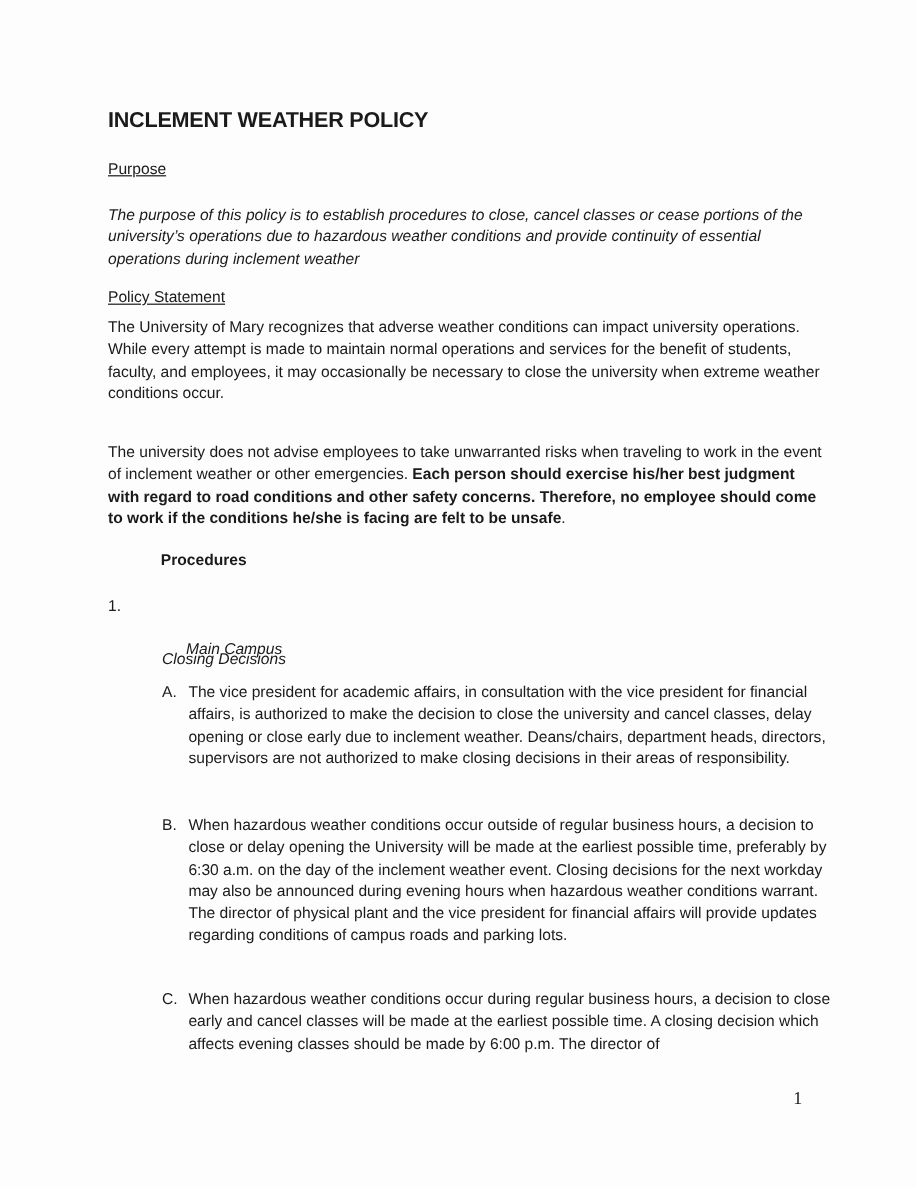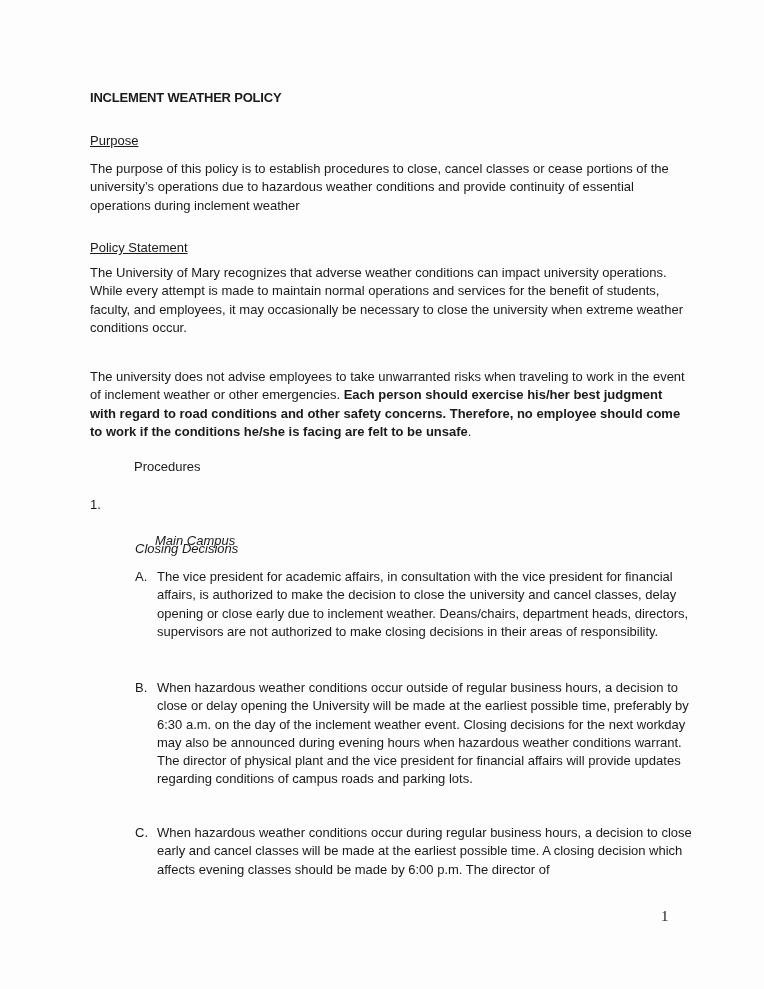--- a/index.html
+++ b/index.html
@@ -2,40 +2,40 @@
 <html><head>
 <meta charset="utf-8">
 <style>
   html, body { margin: 0; padding: 0; }
   body {
     width: 764px; height: 989px; background: #fdfdfd; position: relative; overflow: hidden;
     font-family: "Liberation Sans", "DejaVu Sans", sans-serif; color: #1a1a1a;
   }
   .page { position: absolute; left: 0; top: 0; width: 764px; height: 989px; }
   .abs { position: absolute; }
-  .title { left: 90px; top: 90px; font-size: 13px; font-weight: bold; letter-spacing: -0.2px; }
+  .title { left: 90px; top: 90px; font-size: 18px; font-weight: bold; letter-spacing: -0.2px; }
   .heading { left: 90px; font-size: 13px; font-weight: normal; text-decoration: underline; }
-  .heading-plain { left: 90px; font-size: 13px; font-weight: normal; padding-left: 44px; }
+  .heading-plain { left: 90px; font-size: 13px; font-weight: bold; padding-left: 44px; }
   .para { left: 90px; width: 600px; font-size: 13px; line-height: 18.3px; }
   .para b { font-weight: bold; }
   .num { left: 90px; font-size: 13px; }
   .ital { left: 135px; font-size: 13px; font-style: italic; }
   .item { left: 135px; width: 560px; font-size: 13px; line-height: 18.3px; }
   .item .letter { position: absolute; left: 0; top: 0; }
   .item .body { margin-left: 22px; }
   .pagenum { left: 661px; top: 908px; font-family: "Liberation Serif", serif; font-size: 15px; }
 </style>
 </head>
 <body>
 
 <div class="page">
   <div class="abs title">INCLEMENT WEATHER POLICY</div>
 
   <div class="abs heading" style="top:133px;">Purpose</div>
-  <div class="abs para" style="top:160px;">The purpose of this policy is to establish procedures to close, cancel classes or cease portions of the university’s operations due to hazardous weather conditions and provide continuity of essential operations during inclement weather</div>
+  <div class="abs para" style="top:170px;font-style:italic;">The purpose of this policy is to establish procedures to close, cancel classes or cease portions of the university’s operations due to hazardous weather conditions and provide continuity of essential operations during inclement weather</div>
 
   <div class="abs heading" style="top:240px;">Policy Statement</div>
   <div class="abs para" style="top:264px;">The University of Mary recognizes that adverse weather conditions can impact university operations.  While every attempt is made to maintain normal operations and services for the benefit of students, faculty, and employees, it may occasionally be necessary to close the university when extreme weather conditions occur.</div>
   <div class="abs para" style="top:368px;"><span>The university does not advise employees to take unwarranted risks when traveling to work in the event of inclement weather or other emergencies.  </span><b>Each person should exercise his/her best judgment with regard to road conditions and other safety concerns.  Therefore, no employee should come to work if the conditions he/she is facing are felt to be unsafe</b><span>.</span></div>
 
   <div class="abs heading-plain" style="top:459px;">Procedures</div>
 
   <div class="abs num" style="top:497px;">1.</div>
   <div class="abs ital" style="top:497px;margin-top:44px;">Closing Decisions</div>
   <div class="abs ital" style="top:533px;margin-left:20px;">Main Campus</div>

